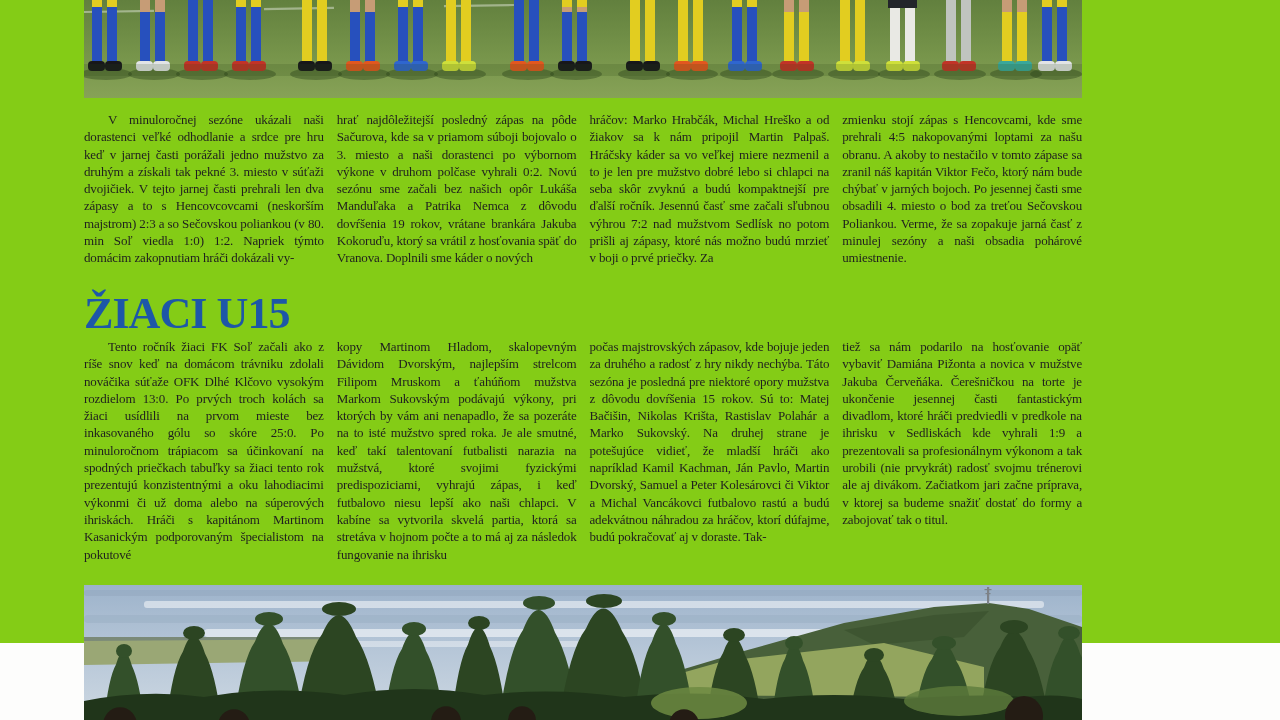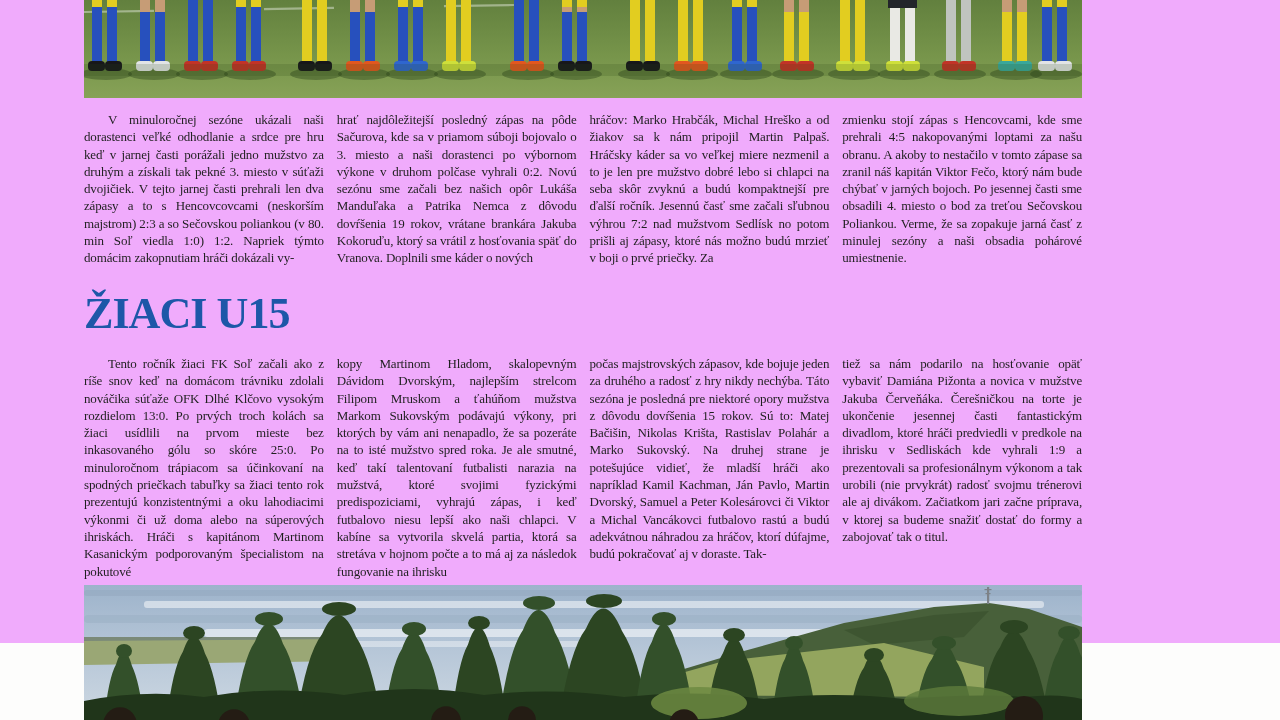--- a/index.html
+++ b/index.html
@@ -8,41 +8,41 @@
     width: 1280px;
     height: 720px;
     overflow: hidden;
     background: #fdfdfc;
     font-family: "Liberation Serif", serif;
   }
   .page {
     position: relative;
     width: 1280px;
     height: 643px;
-    background: #f0abfc;
+    background: #84cc16;
   }
   .photo {
     position: absolute;
     left: 84px;
     width: 998px;
     overflow: hidden;
   }
   .photo svg { display: block; width: 100%; height: 100%; }
   .photo-top { top: 0; height: 98px; }
   .photo-bottom { top: 585px; height: 135px; }
 
   .cols {
     position: absolute;
     left: 84px;
     width: 998px;
     display: flex;
     gap: 13px;
   }
   .section-1 { top: 111px; height: 176px; }
-  .section-2 { top: 355px; height: 218px; }
+  .section-2 { top: 338px; height: 218px; }
   .col {
     flex: 1 1 0;
     font-size: 13px;
     line-height: 17.3px;
     letter-spacing: -0.15px;
     text-align: justify;
     color: #1f1f1f;
   }
   .col.first-par { text-indent: 24px; }
 

